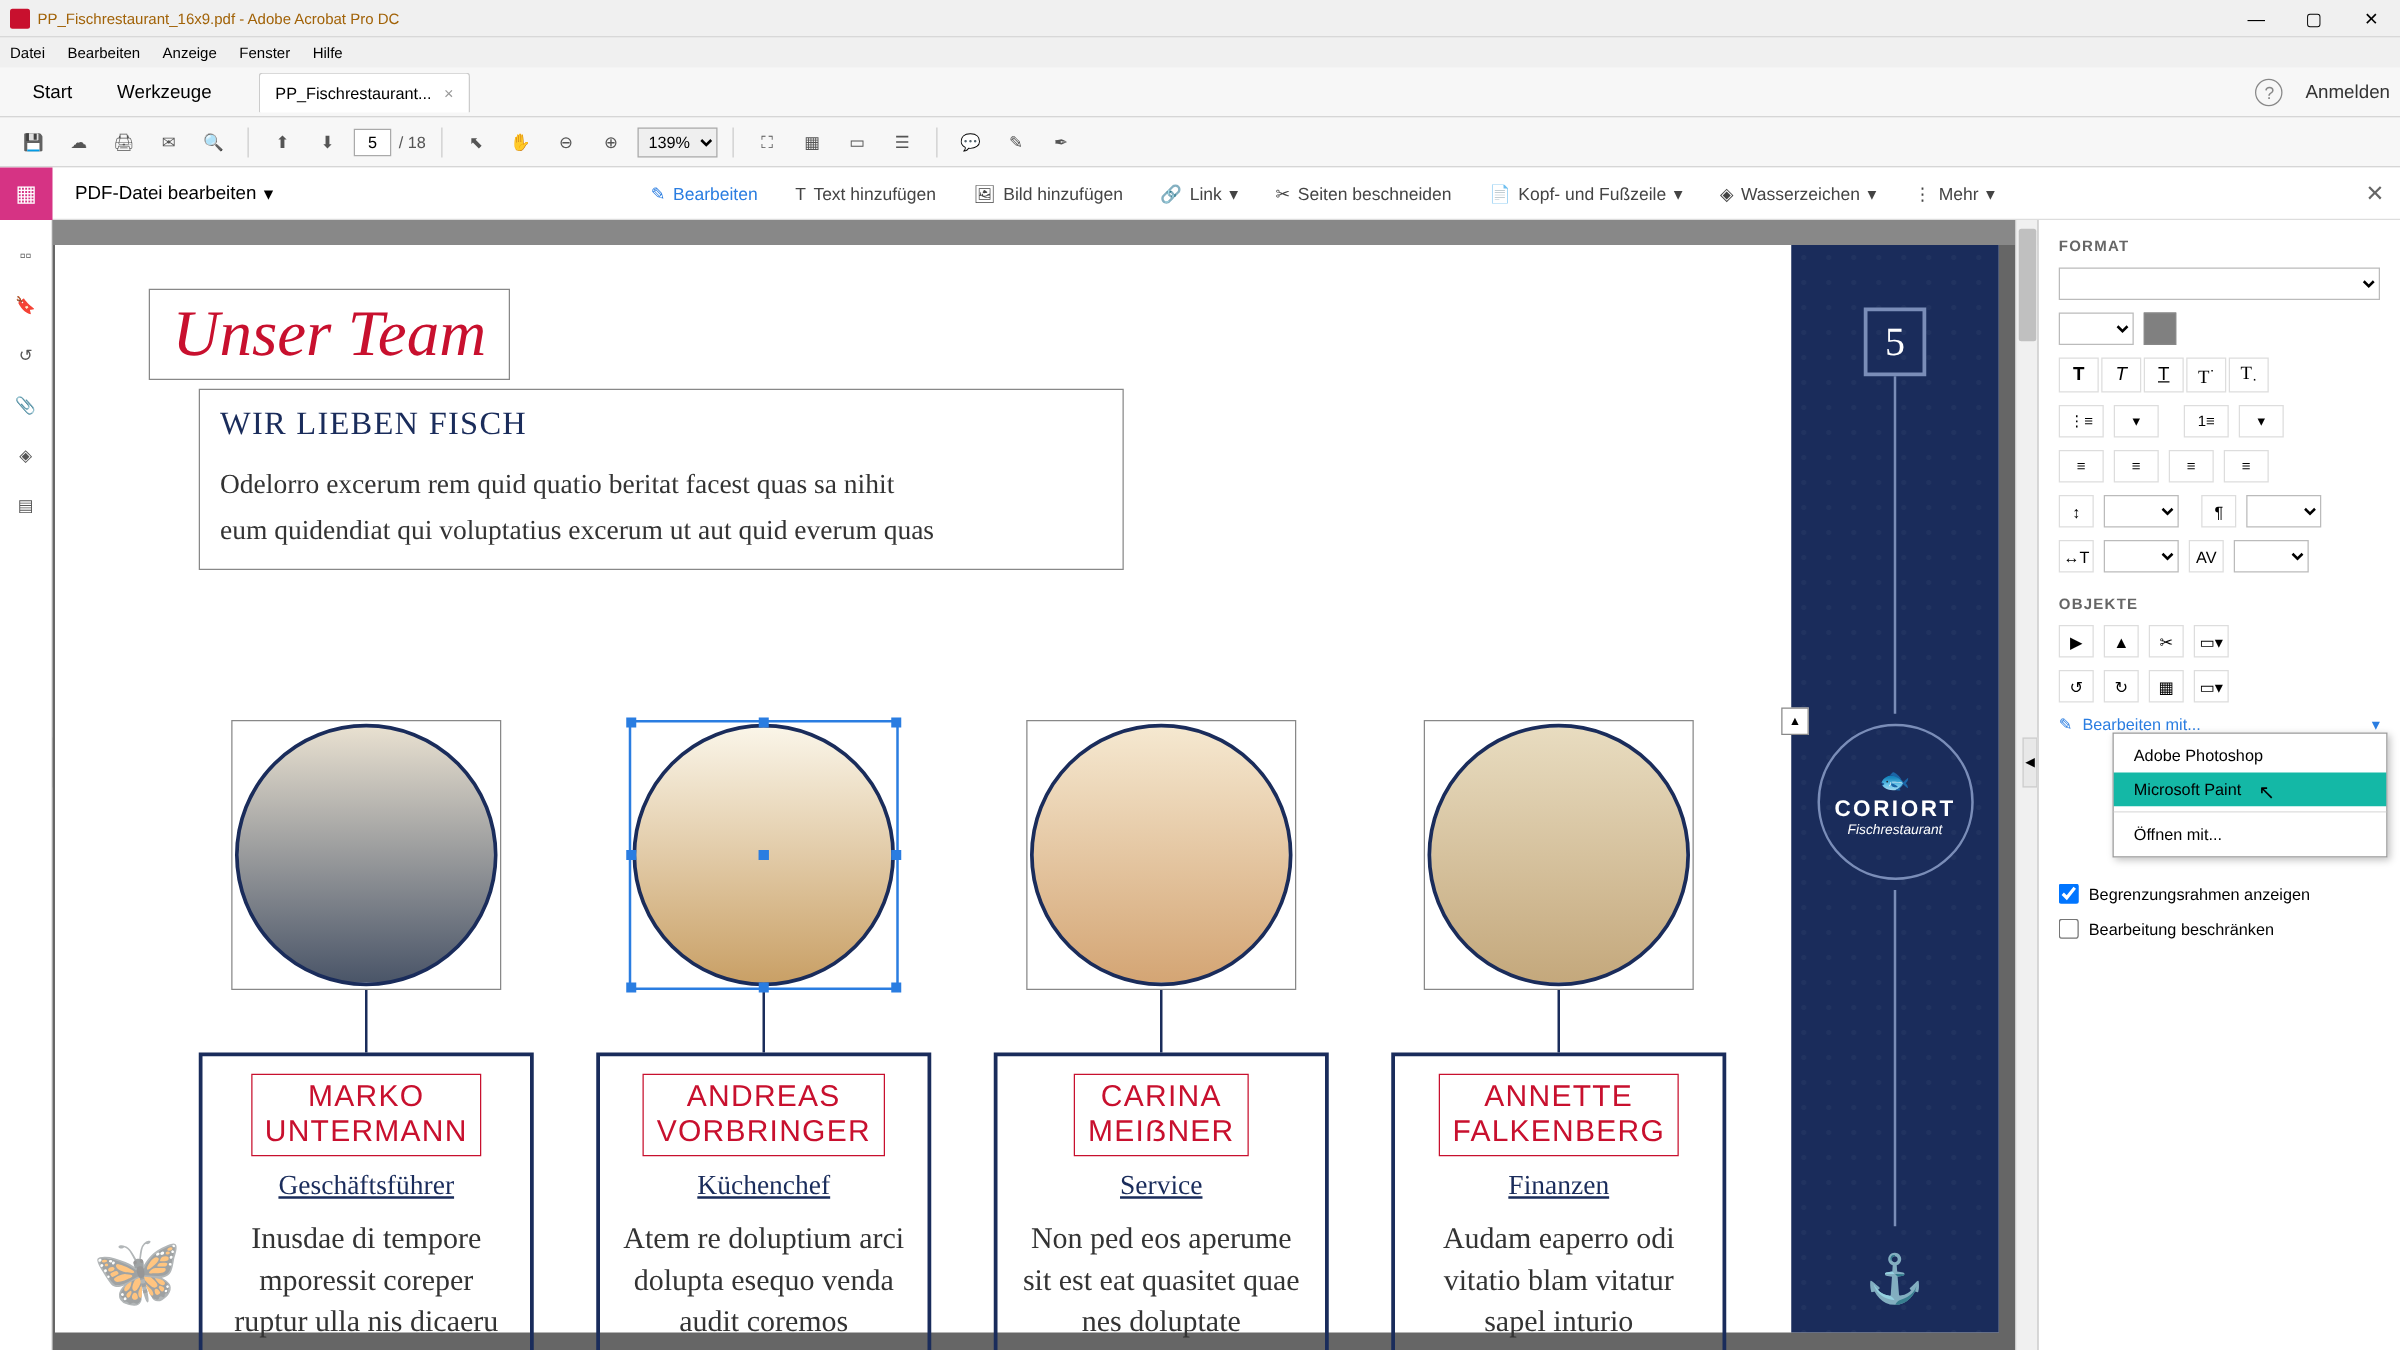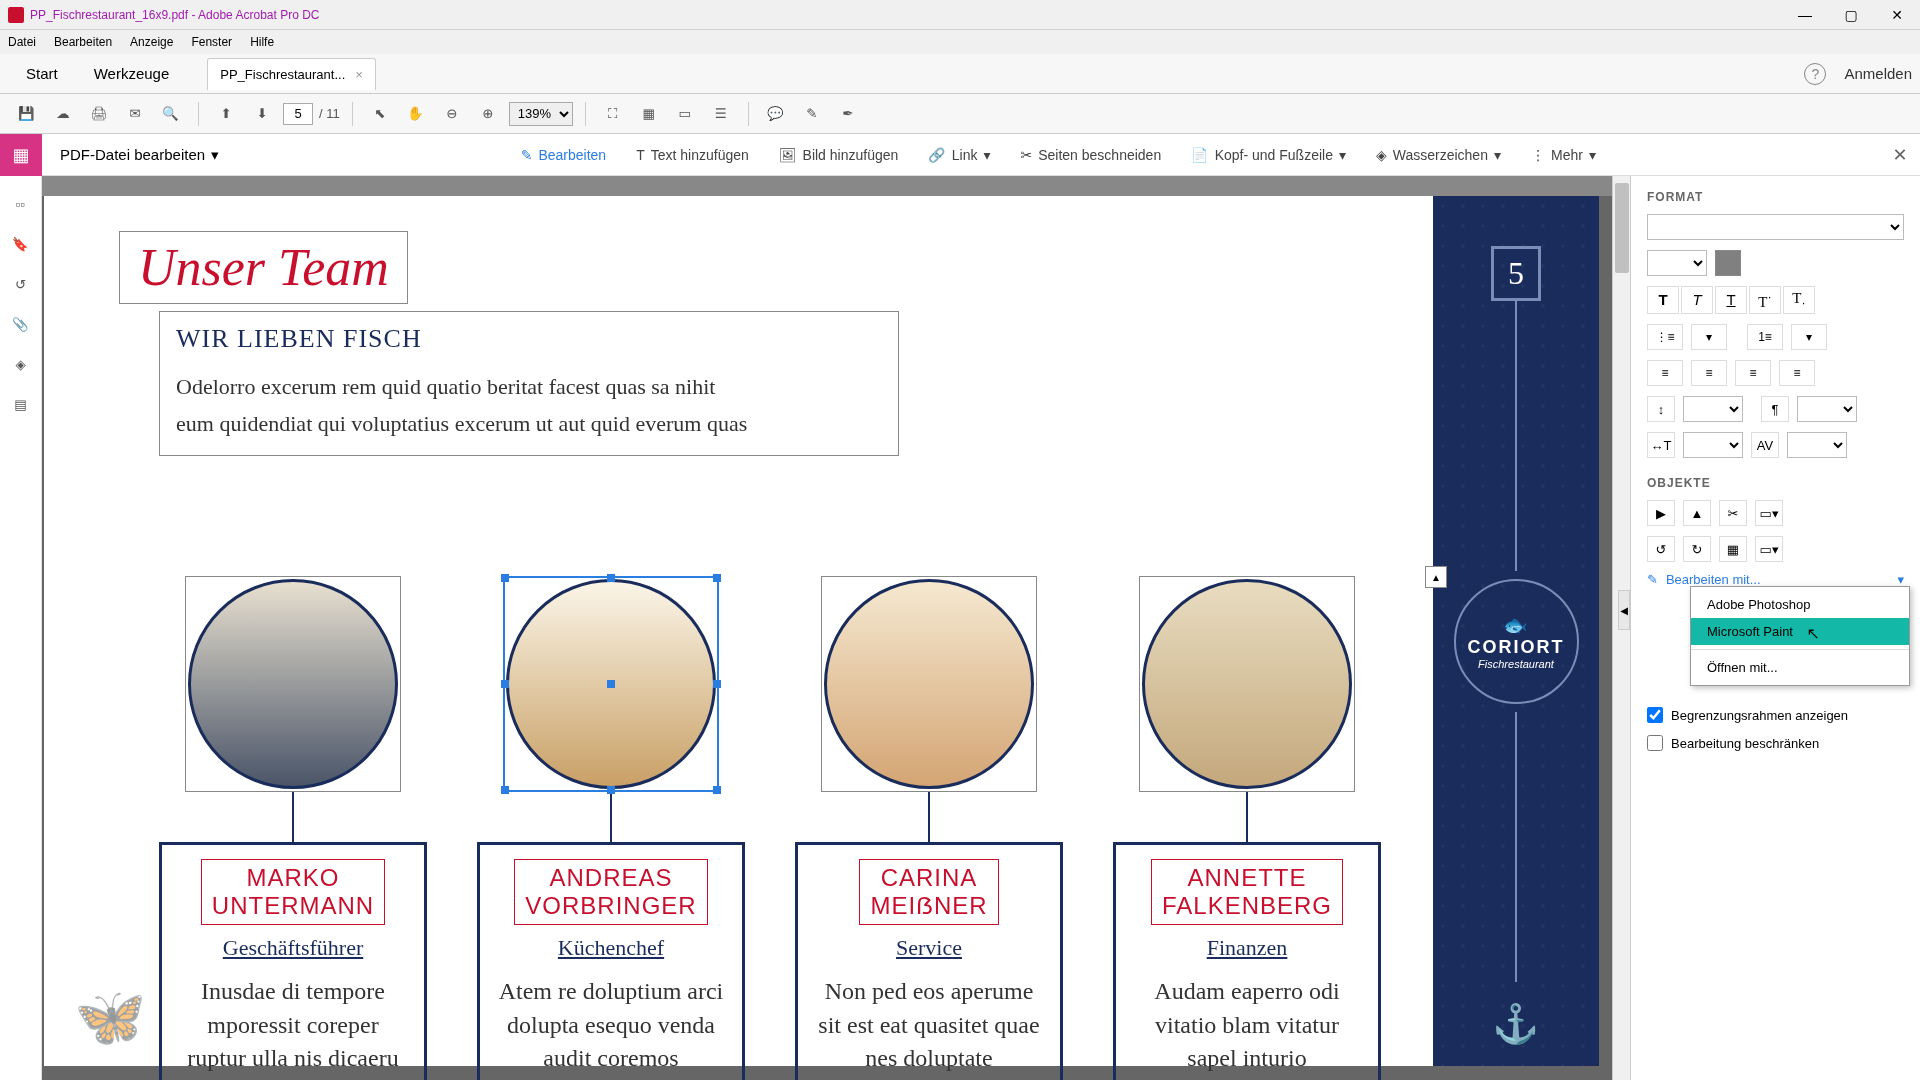--- a/index.html
+++ b/index.html
@@ -1,21 +1,21 @@
 <!DOCTYPE html>
 <html><head>
 <meta charset="utf-8">
 <style>
 * { margin: 0; padding: 0; box-sizing: border-box; font-family: "Segoe UI", Arial, sans-serif; }
 body { width: 1920px; height: 1080px; background: #f0f0f0; overflow: hidden; position: relative; }
 
 
 .titlebar { height: 30px; background: #f0f0f0; display: flex; align-items: center; padding: 0 8px; border-bottom: 1px solid #d0d0d0; }
 .titlebar-icon { width: 16px; height: 16px; background: #c8102e; border-radius: 2px; margin-right: 6px; }
-.titlebar-text { font-size: 12px; color: #a21caf; }
+.titlebar-text { font-size: 12px; color: #a16207; }
 .window-controls { position: absolute; right: 0; top: 0; display: flex; }
 .window-controls button { width: 46px; height: 30px; border: none; background: transparent; font-size: 14px; cursor: pointer; }
 
 
 .menubar { height: 24px; display: flex; align-items: center; padding: 0 8px; background: #f0f0f0; font-size: 12px; }
 .menubar span { margin-right: 18px; cursor: pointer; }
 
 
 .tabrow { height: 40px; display: flex; align-items: center; background: #f7f7f7; border-bottom: 1px solid #ccc; padding: 0 8px; }
 .tab-start, .tab-tools { padding: 10px 18px; font-size: 15px; cursor: pointer; }
@@ -153,21 +153,21 @@
 <div class="toolbar">
   <button>💾</button>
   <button>☁</button>
   <button>🖨</button>
   <button>✉</button>
   <button>🔍</button>
   <div class="sep"></div>
   <button>⬆</button>
   <button>⬇</button>
   <input class="page-input" value="5" style="">
-  <span class="page-total">/ <span>11</span></span>
+  <span class="page-total">/ <span>18</span></span>
   <div class="sep"></div>
   <button>⬉</button>
   <button>✋</button>
   <button>⊖</button>
   <button>⊕</button>
   <select class="zoom-select"><option>139%</option></select>
   <div class="sep"></div>
   <button>⛶</button>
   <button>▦</button>
   <button>▭</button>

